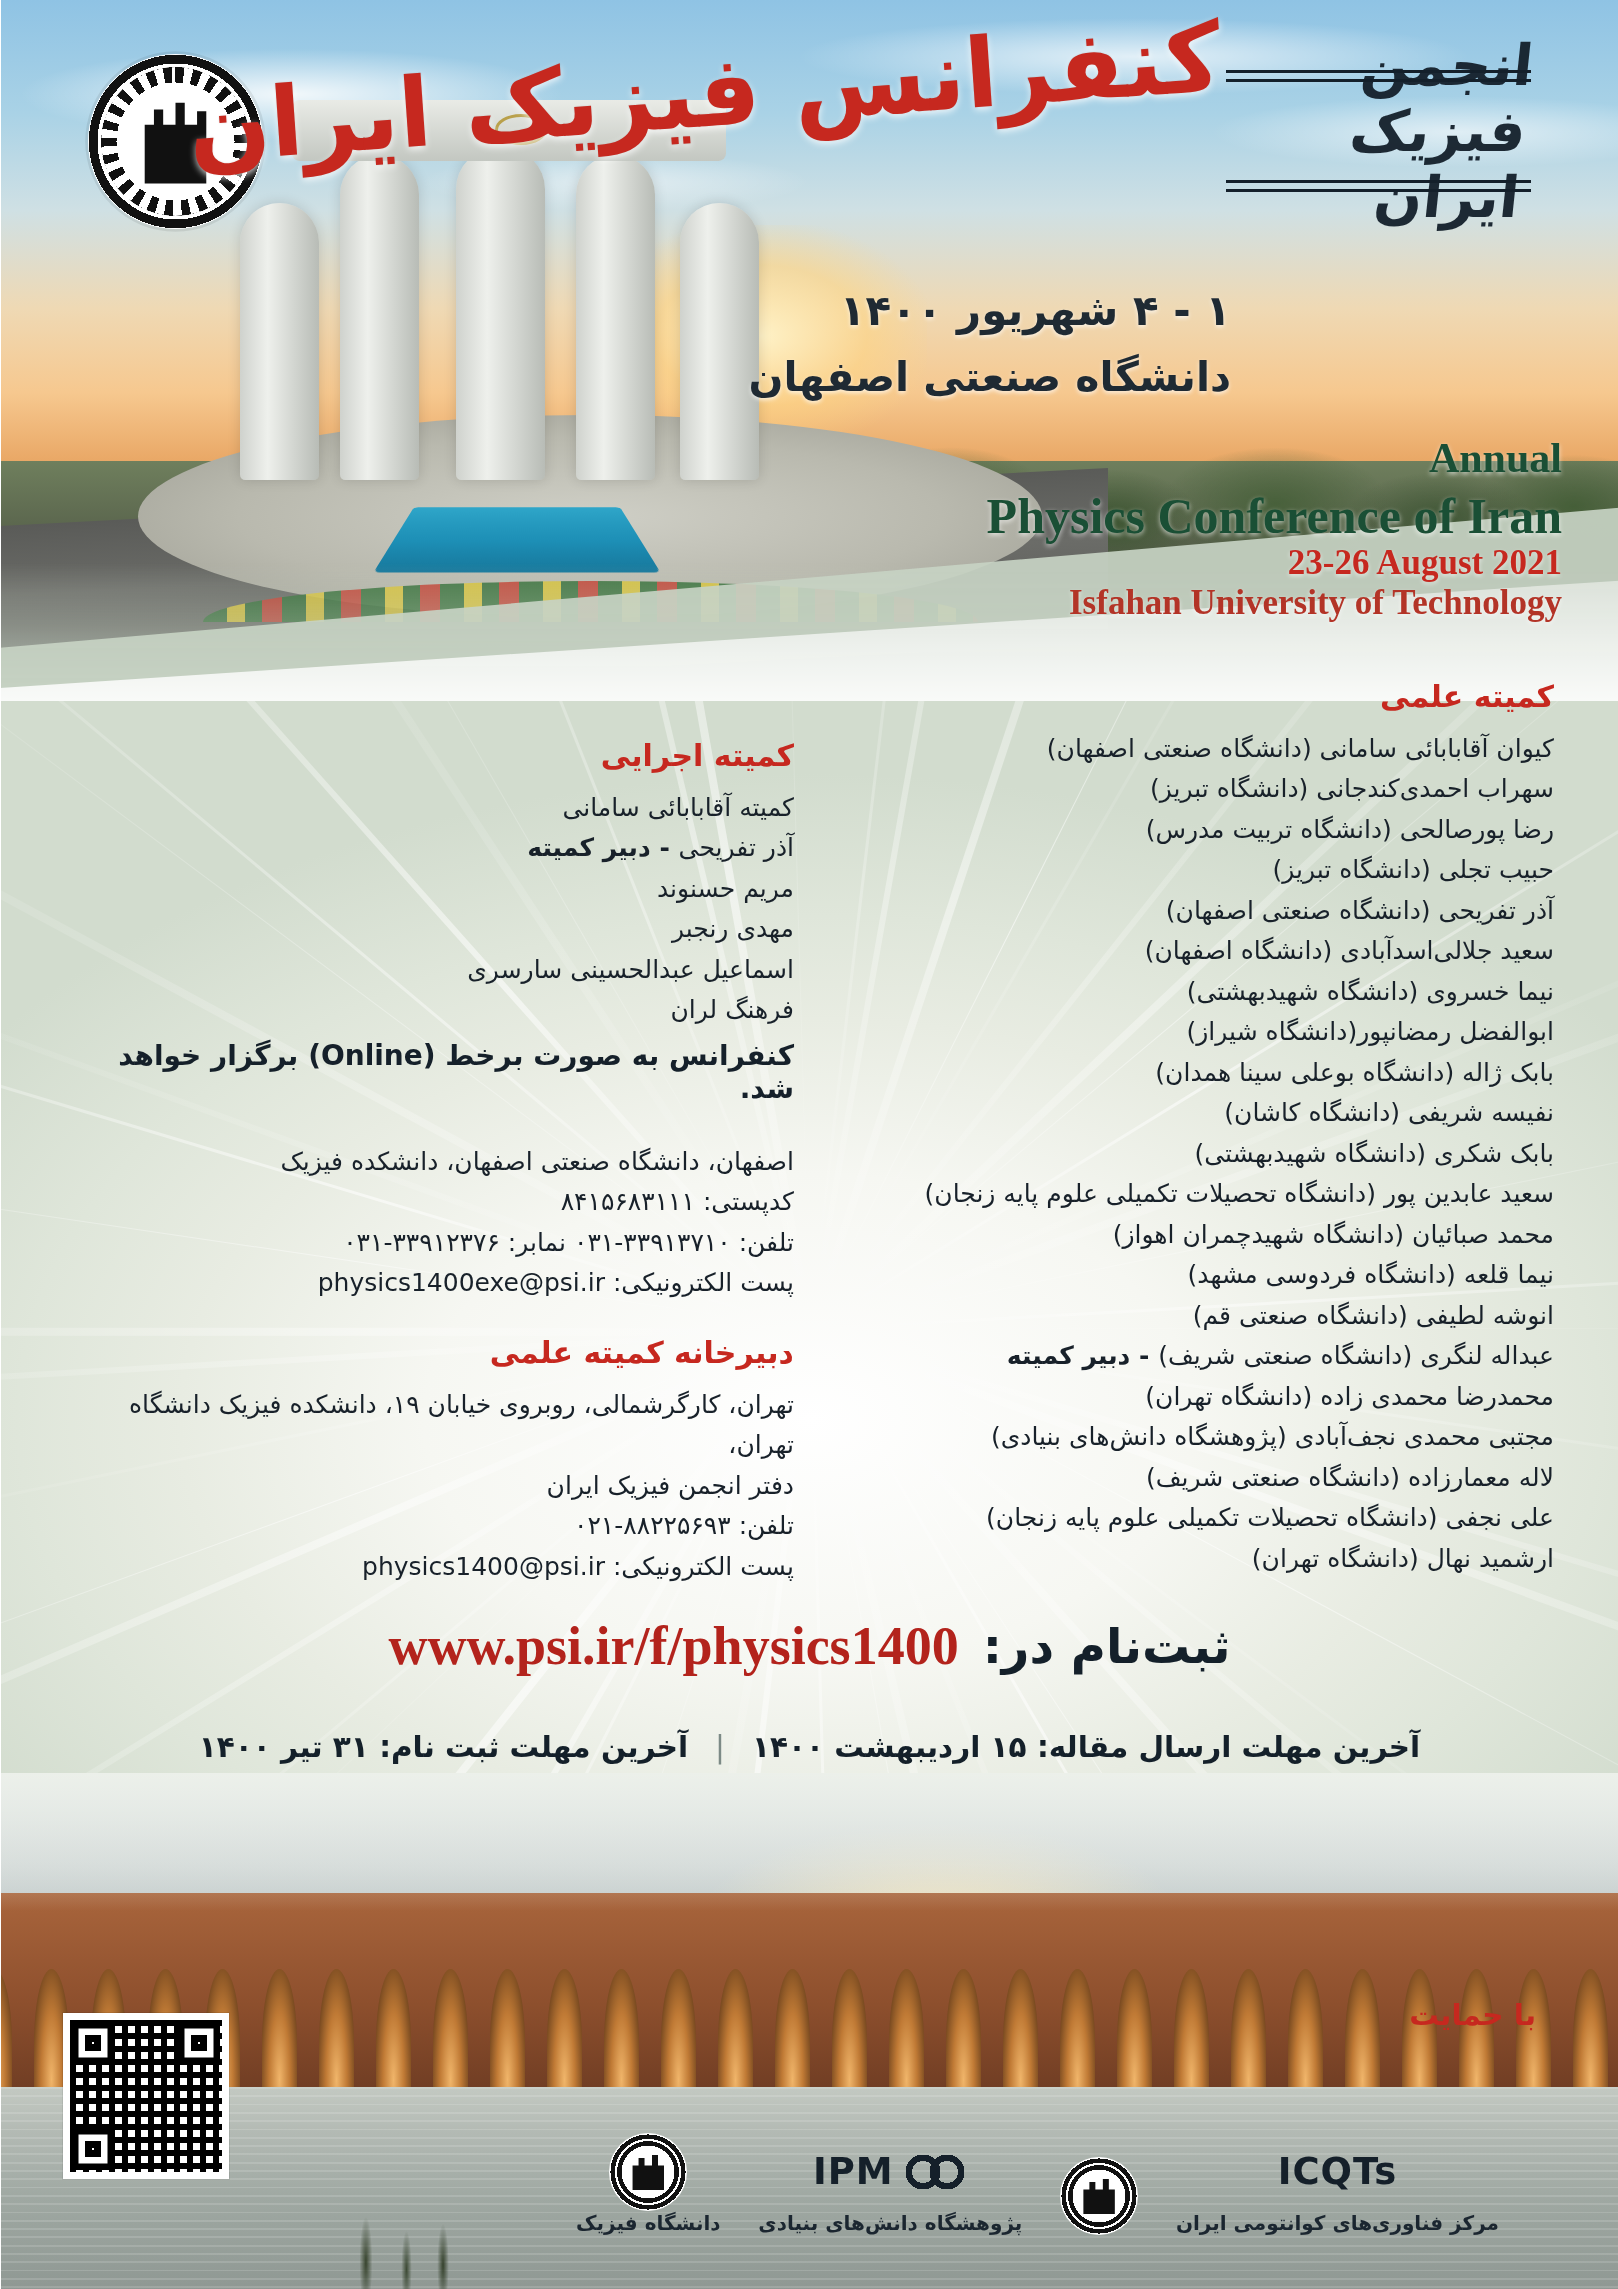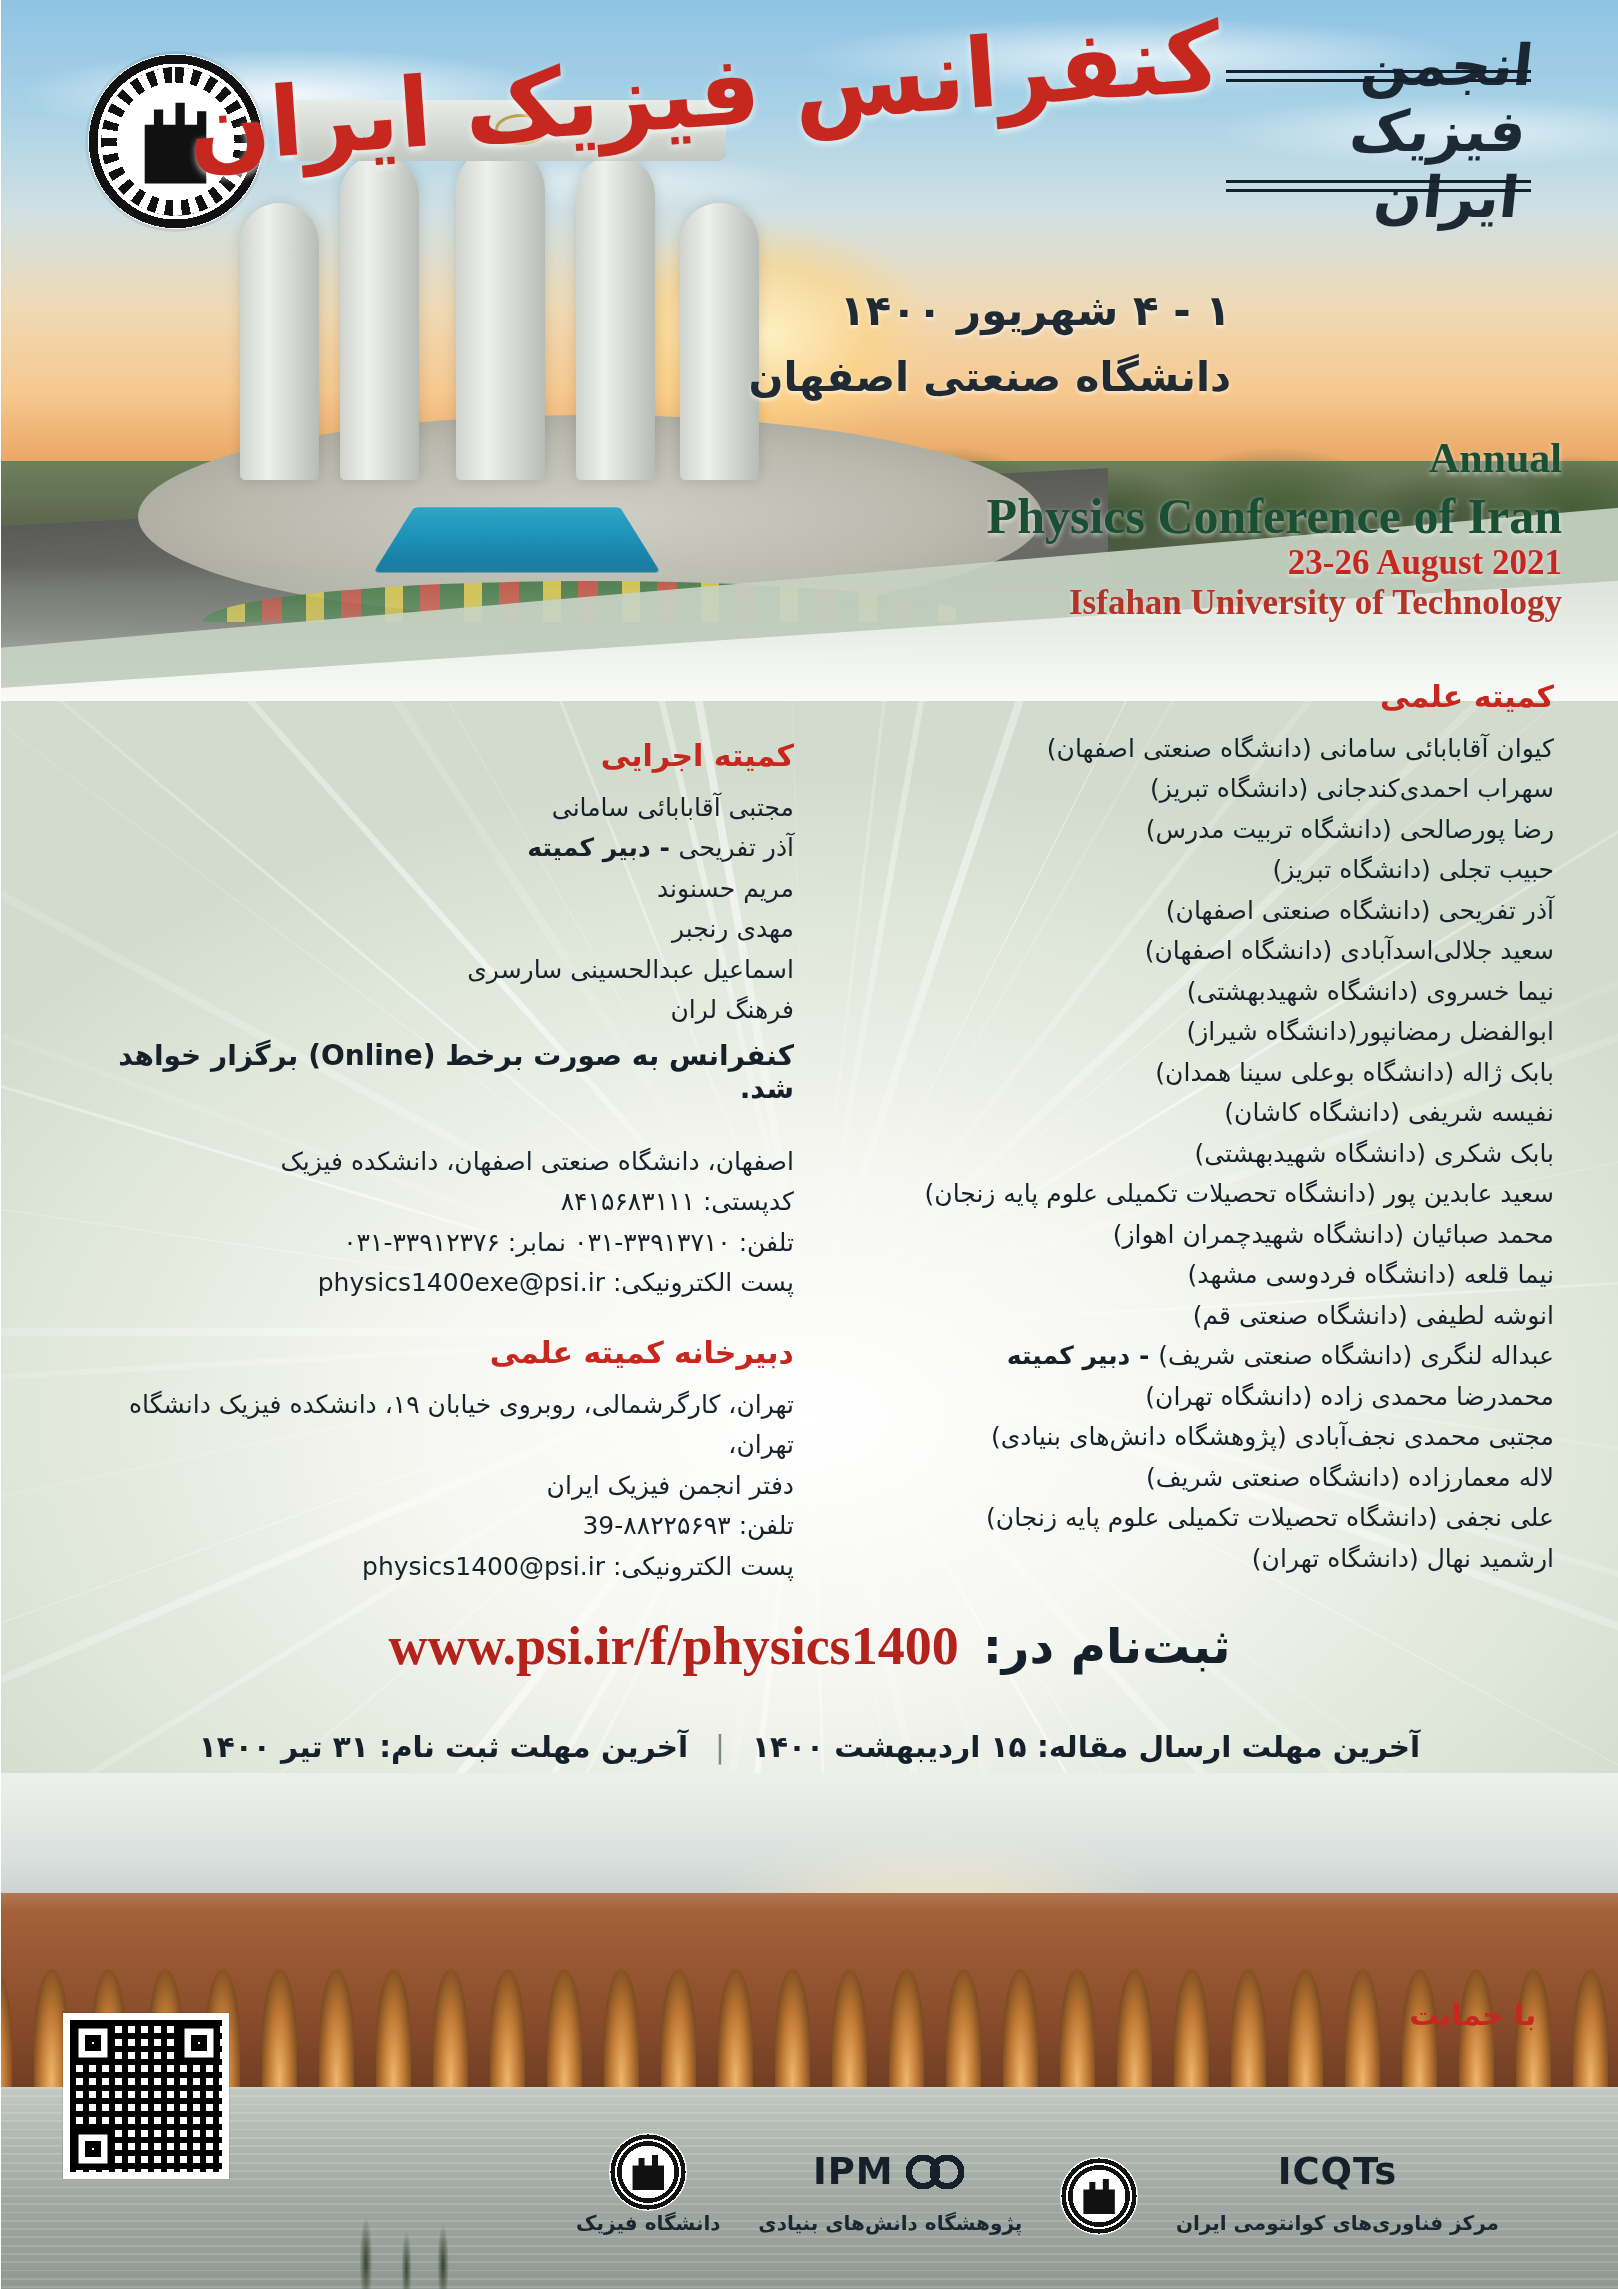--- a/index.html
+++ b/index.html
@@ -474,21 +474,21 @@
         <div>علی نجفی (دانشگاه تحصیلات تکمیلی علوم پایه زنجان)</div>
         <div>ارشمید نهال (دانشگاه تهران)</div>
       </div>
   </div>
 
   <div class="col-left">
 
     <div class="block">
       <div class="sec-head">کمیته اجرایی</div>
       <div class="names" id="exec-list">
-          <div>مجتبی آقابابائی سامانی</div>
+          <div>کمیته آقابابائی سامانی</div>
           <div>آذر تفریحی<b> - دبیر کمیته</b></div>
           <div>مریم حسنوند</div>
           <div>مهدی رنجبر</div>
           <div>اسماعیل عبدالحسینی سارسری</div>
           <div>فرهنگ لران</div>
         </div>
       <div class="note">کنفرانس به صورت برخط (Online) برگزار خواهد شد.</div>
     </div>
 
     <div class="block">
@@ -511,21 +511,21 @@
       </div>
     </div>
 
     <div class="block">
       <div class="sec-head">دبیرخانه کمیته علمی</div>
       <div class="contact">
         <div>تهران، کارگرشمالی، روبروی خیابان ۱۹، دانشکده فیزیک دانشگاه تهران،</div>
         <div>دفتر انجمن فیزیک ایران</div>
         <div>
           <span>تلفن:</span>
-          <span class="ltr">39-۸۸۲۲۵۶۹۳</span>
+          <span class="ltr">۰۲۱-۸۸۲۲۵۶۹۳</span>
         </div>
         <div>
           <span>پست الکترونیکی:</span>
           <span class="ltr">physics1400@psi.ir</span>
         </div>
       </div>
     </div>
 
   </div>
 

